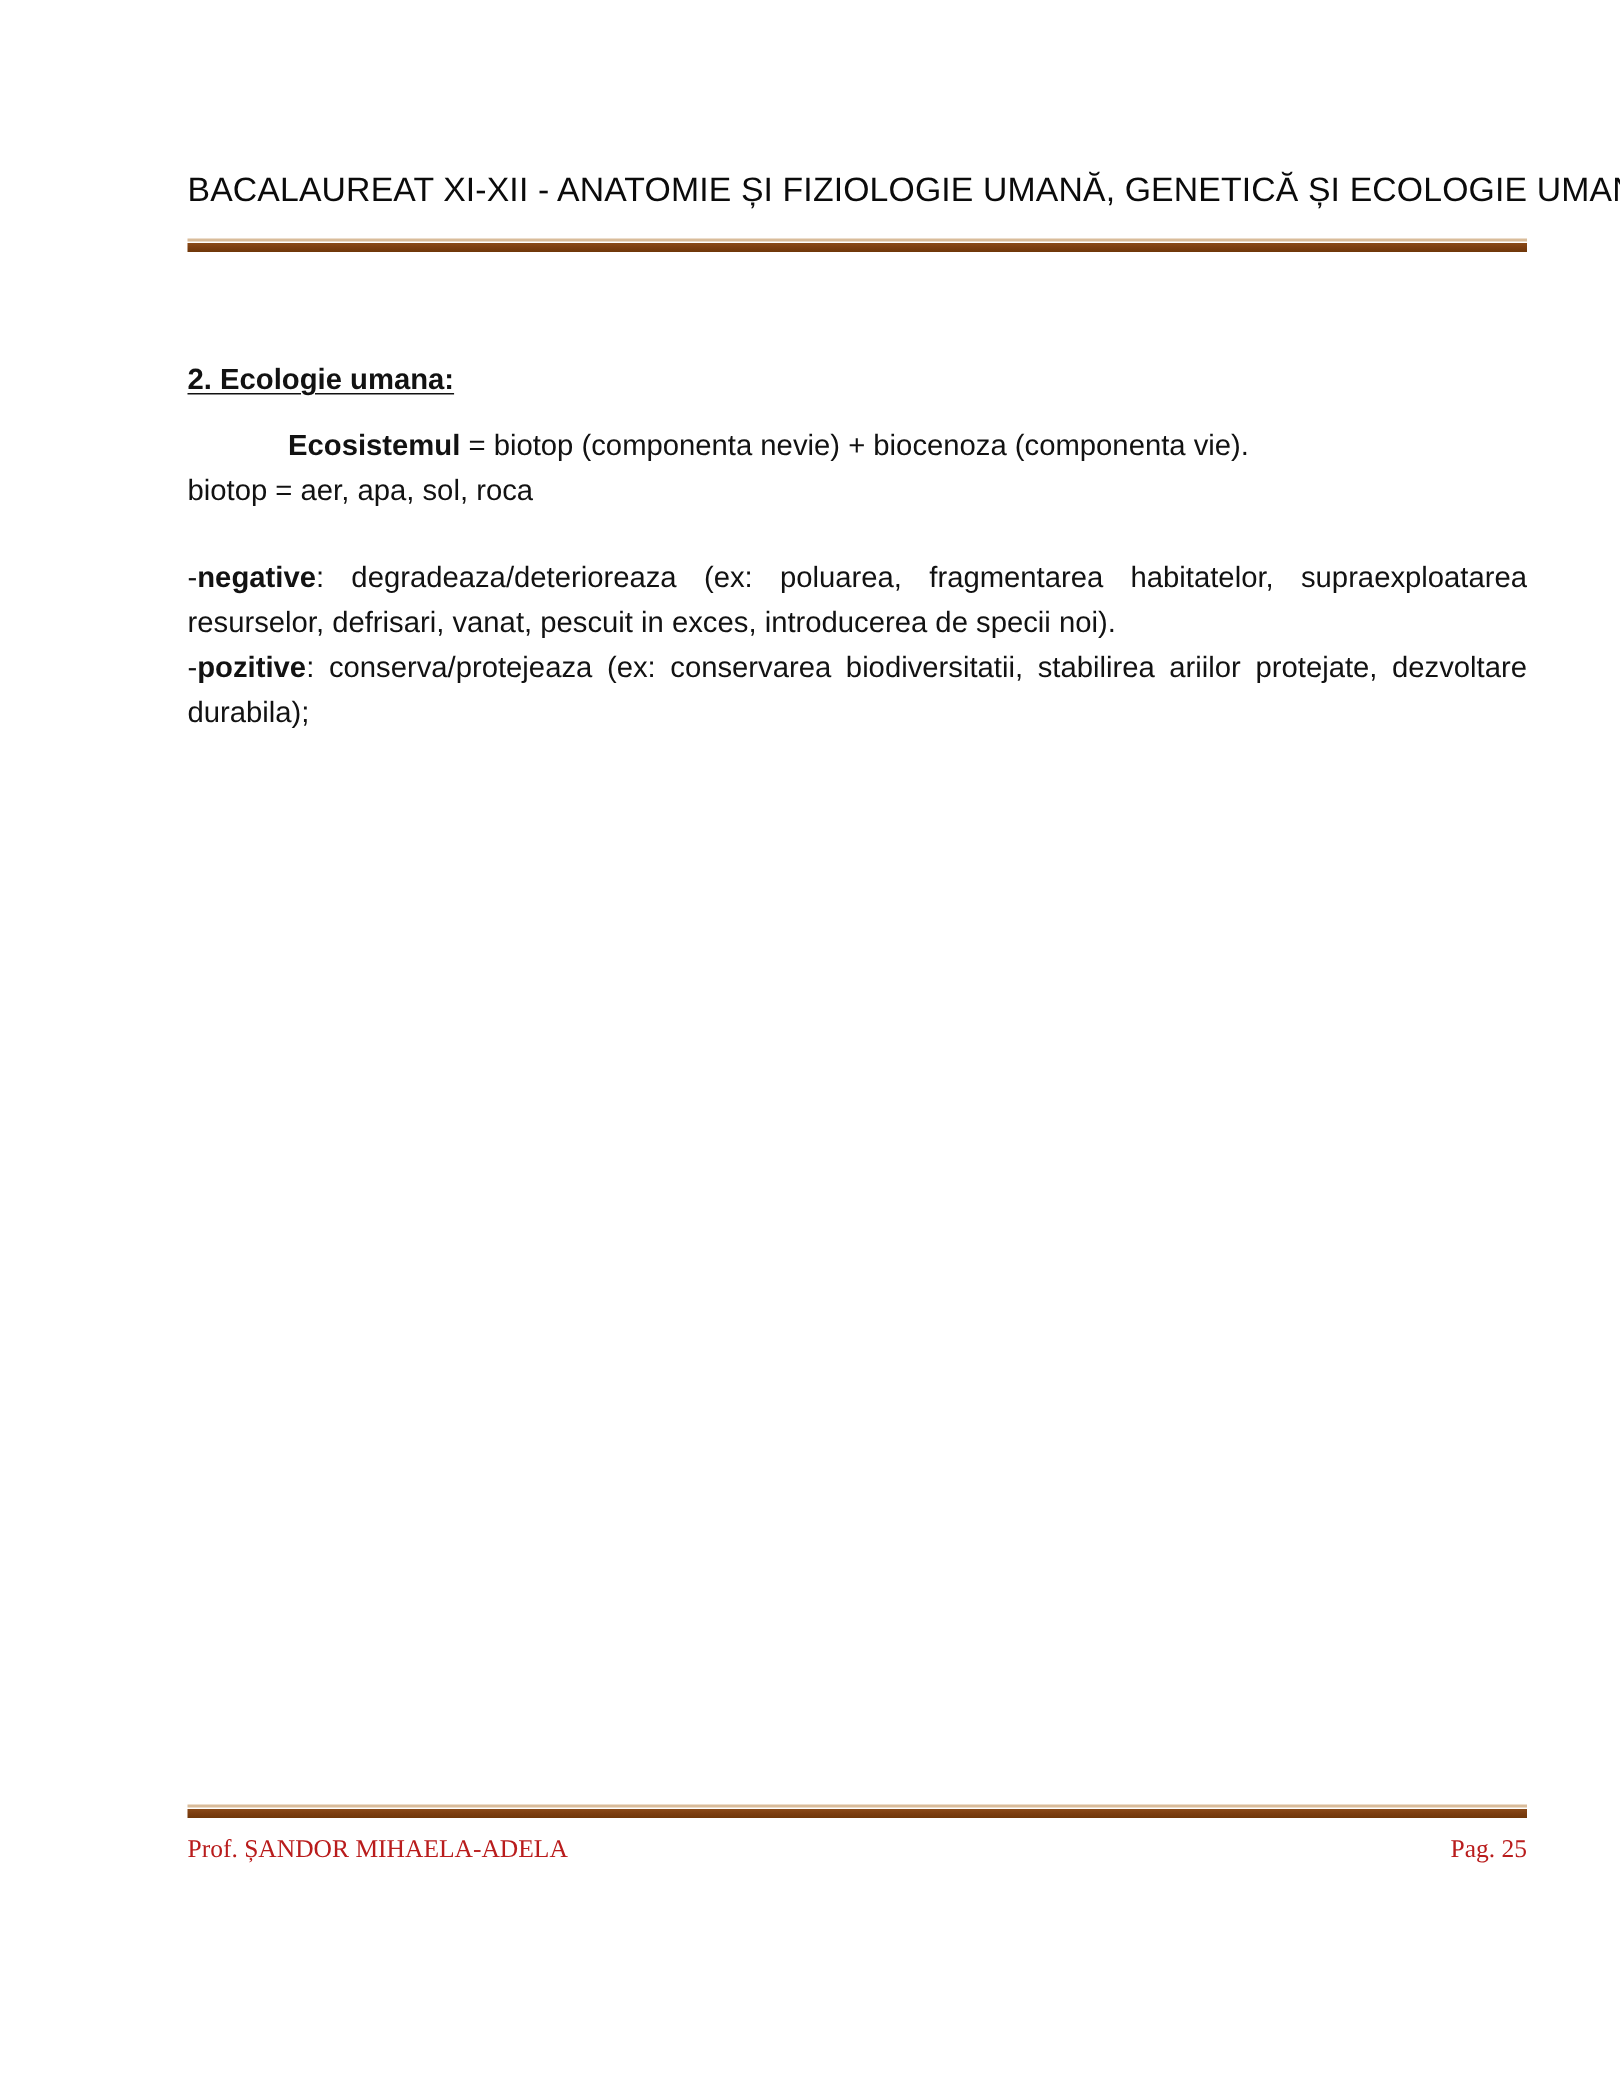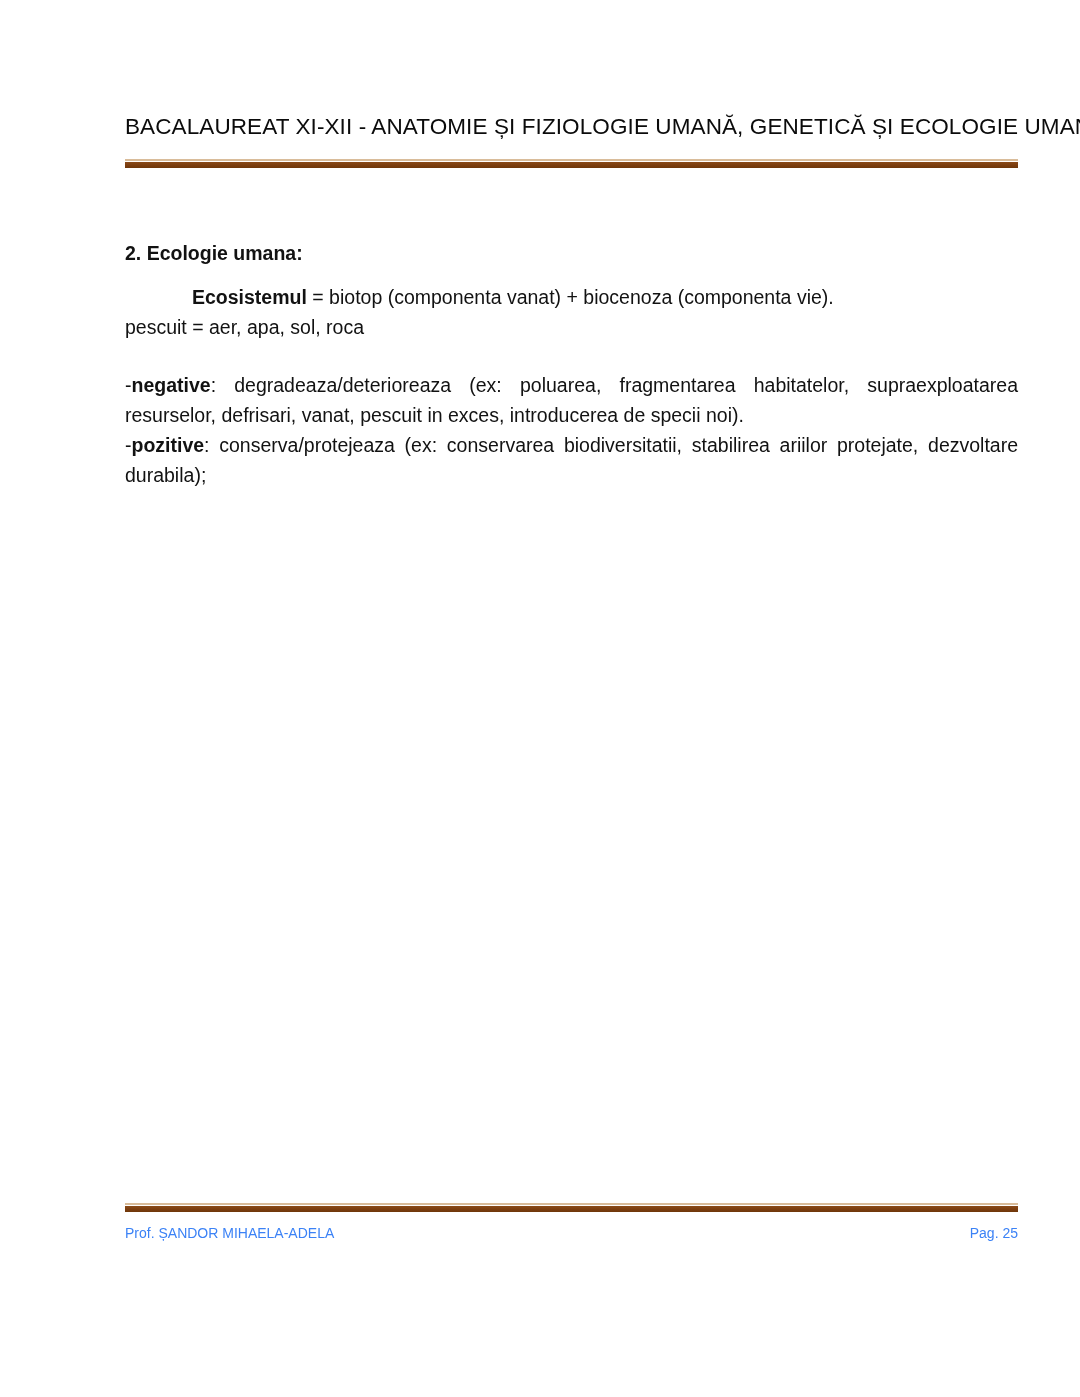--- a/index.html
+++ b/index.html
@@ -71,20 +71,21 @@
     width: 893px;
   }
   .content p {
     margin: 0;
     font-size: 19.5px;
     line-height: 30px;
     color: #121212;
   }
   .section-heading {
     font-weight: bold;
+    text-decoration: underline;
     text-underline-offset: 3px;
     margin-bottom: 14px !important;
   }
   .indented {
     padding-left: 67px;
   }
   .def-row {
     display: flex;
     width: 100%;
   }
@@ -106,47 +107,48 @@
   .footer {
     position: absolute;
     left: 125px;
     top: 1218px;
     width: 893px;
     display: flex;
     justify-content: space-between;
     align-items: baseline;
   }
   .footer-left, .footer-right {
-    font-size: 14px;
+    font-size: 17px;
     line-height: 30px;
-    color: #3b82f6;
+    color: #b91c1c;
     white-space: nowrap;
+    font-family: Liberation Serif, serif;
   }
 </style>
 </head>
 <body>
 
 <div class="page">
 
   <div class="header">
     <div class="header-title">BACALAUREAT XI-XII -  ANATOMIE ȘI FIZIOLOGIE UMANĂ, GENETICĂ ȘI ECOLOGIE UMANĂ</div>
   </div>
   <div class="rule rule-header">
     <div class="rule-thin"></div>
     <div class="rule-thick"></div>
   </div>
 
   <div class="content">
 
     <p class="section-heading">2. Ecologie umana:</p>
 
-    <p class="indented"><b>Ecosistemul</b><span> = biotop (componenta vanat) + biocenoza (componenta vie).</span></p>
+    <p class="indented"><b>Ecosistemul</b><span> = biotop (componenta nevie) + biocenoza (componenta vie).</span></p>
 
     <div class="def-row">
-      <p class="def-left">pescuit = aer, apa, sol, roca</p>
+      <p class="def-left">biotop = aer, apa, sol, roca</p>
     </div>
 
     <div class="spacer-sm"></div>
 
 
     <div class="spacer-md"></div>
 
     <p class="justified justified-neg"><span>-</span><b>negative</b><span>: degradeaza/deterioreaza (ex: poluarea, fragmentarea habitatelor, supraexploatarea resurselor, defrisari, vanat, pescuit in exces, introducerea de specii noi).</span></p>
 
     <p class="justified"><span>-</span><b>pozitive</b><span>: conserva/protejeaza (ex: conservarea biodiversitatii, stabilirea ariilor protejate, dezvoltare durabila);</span></p>

